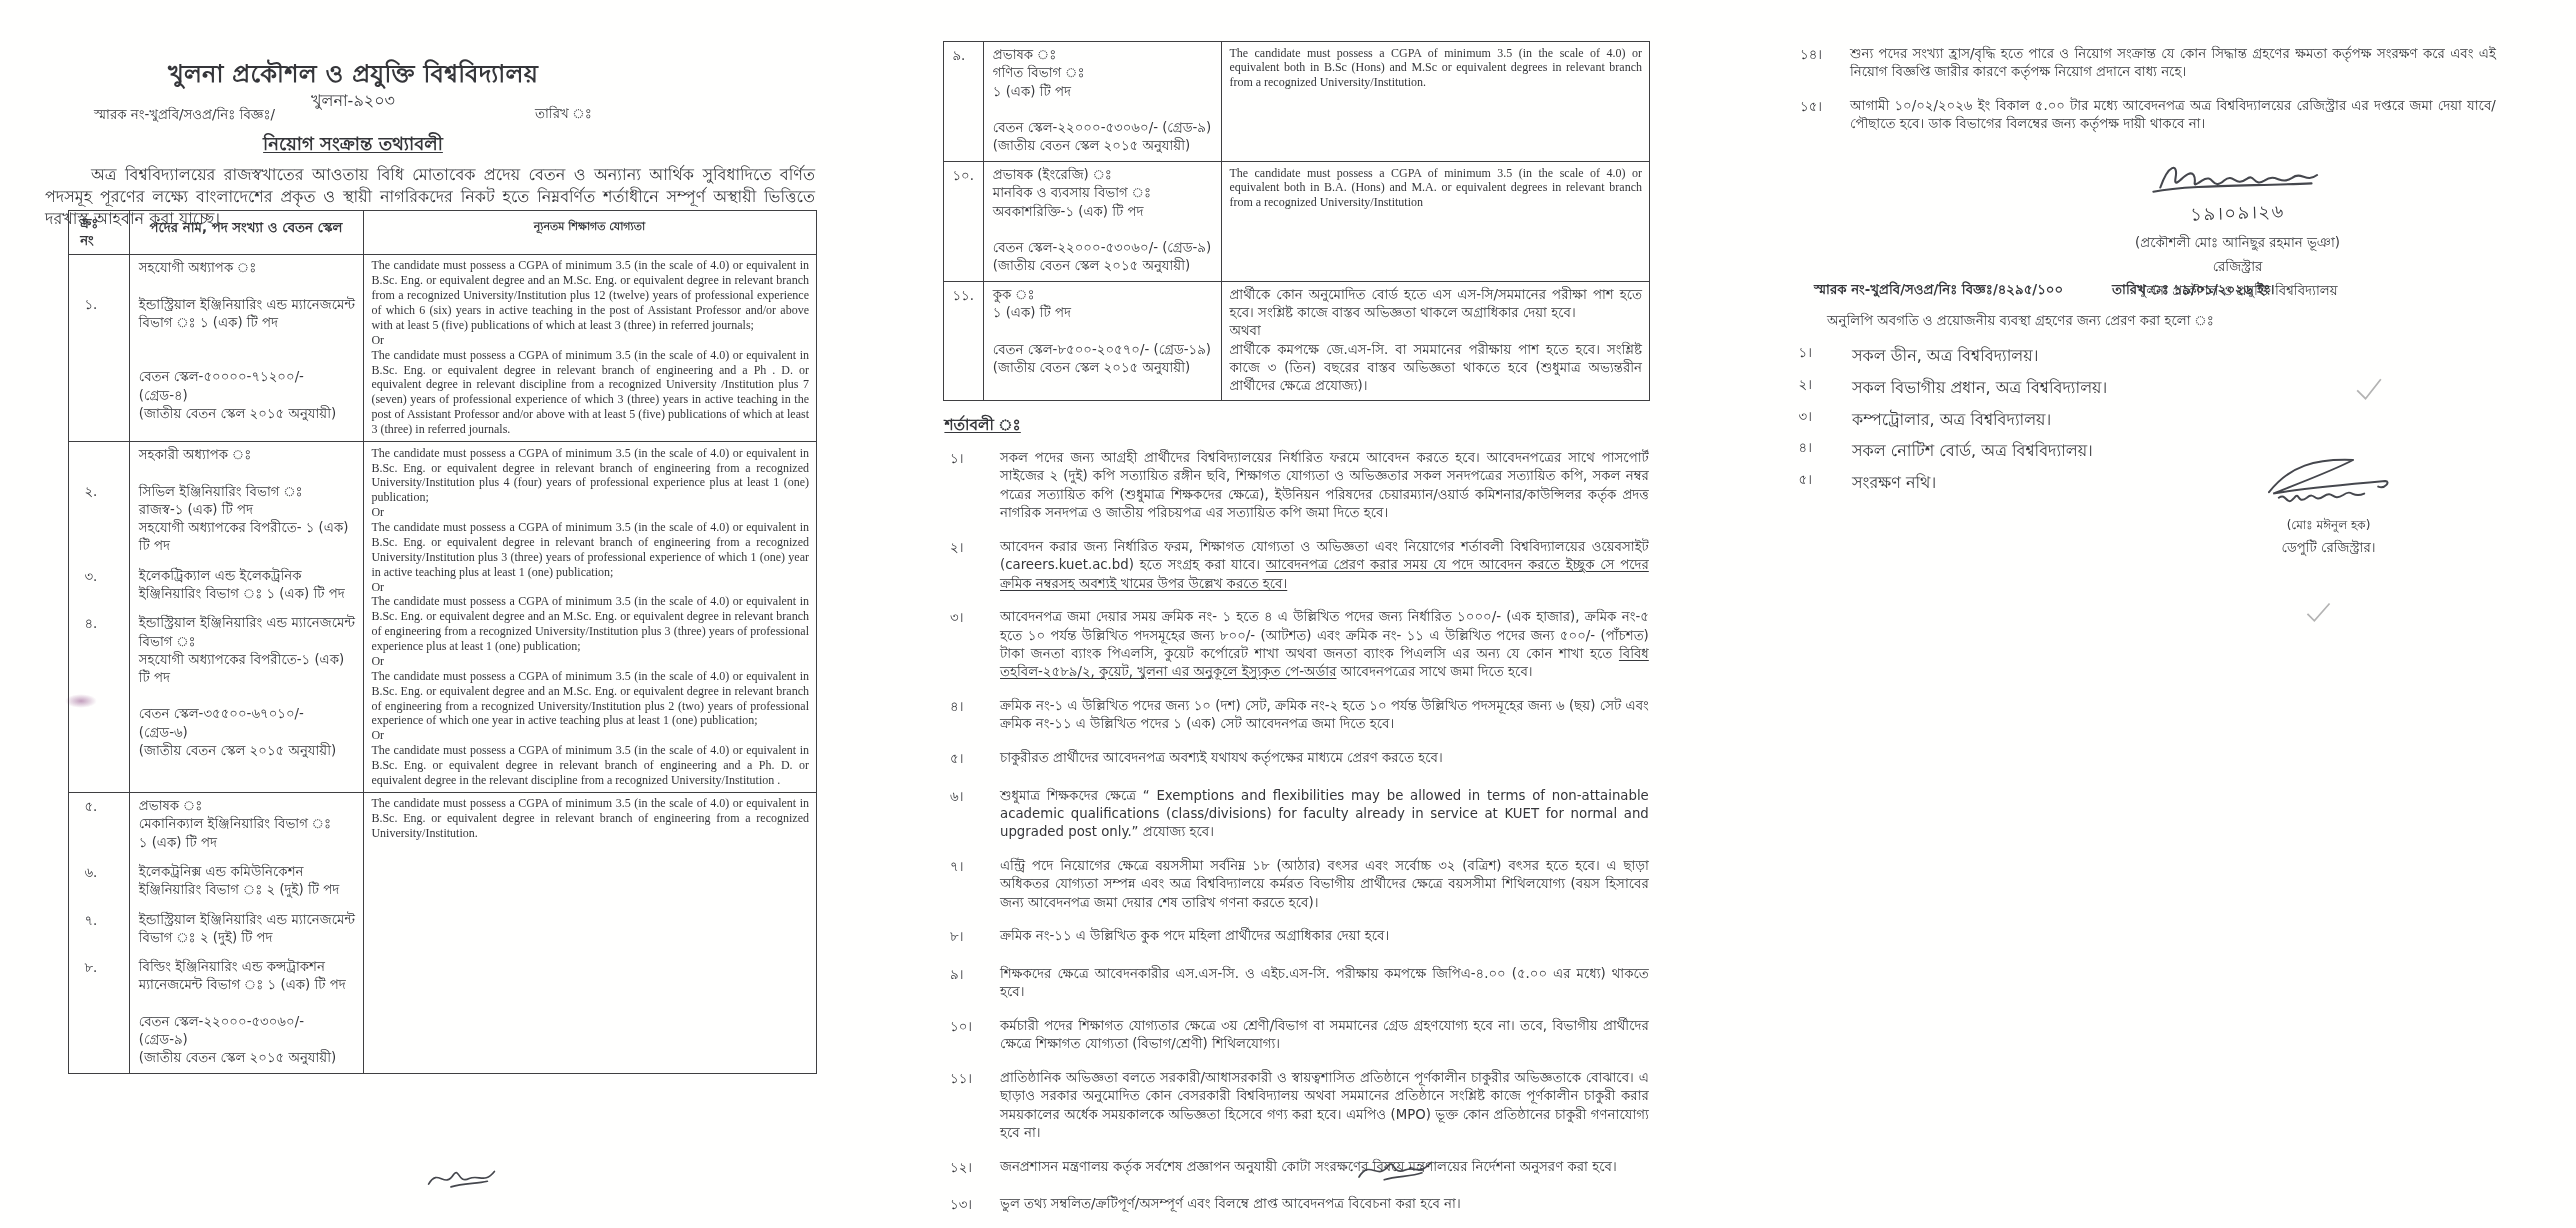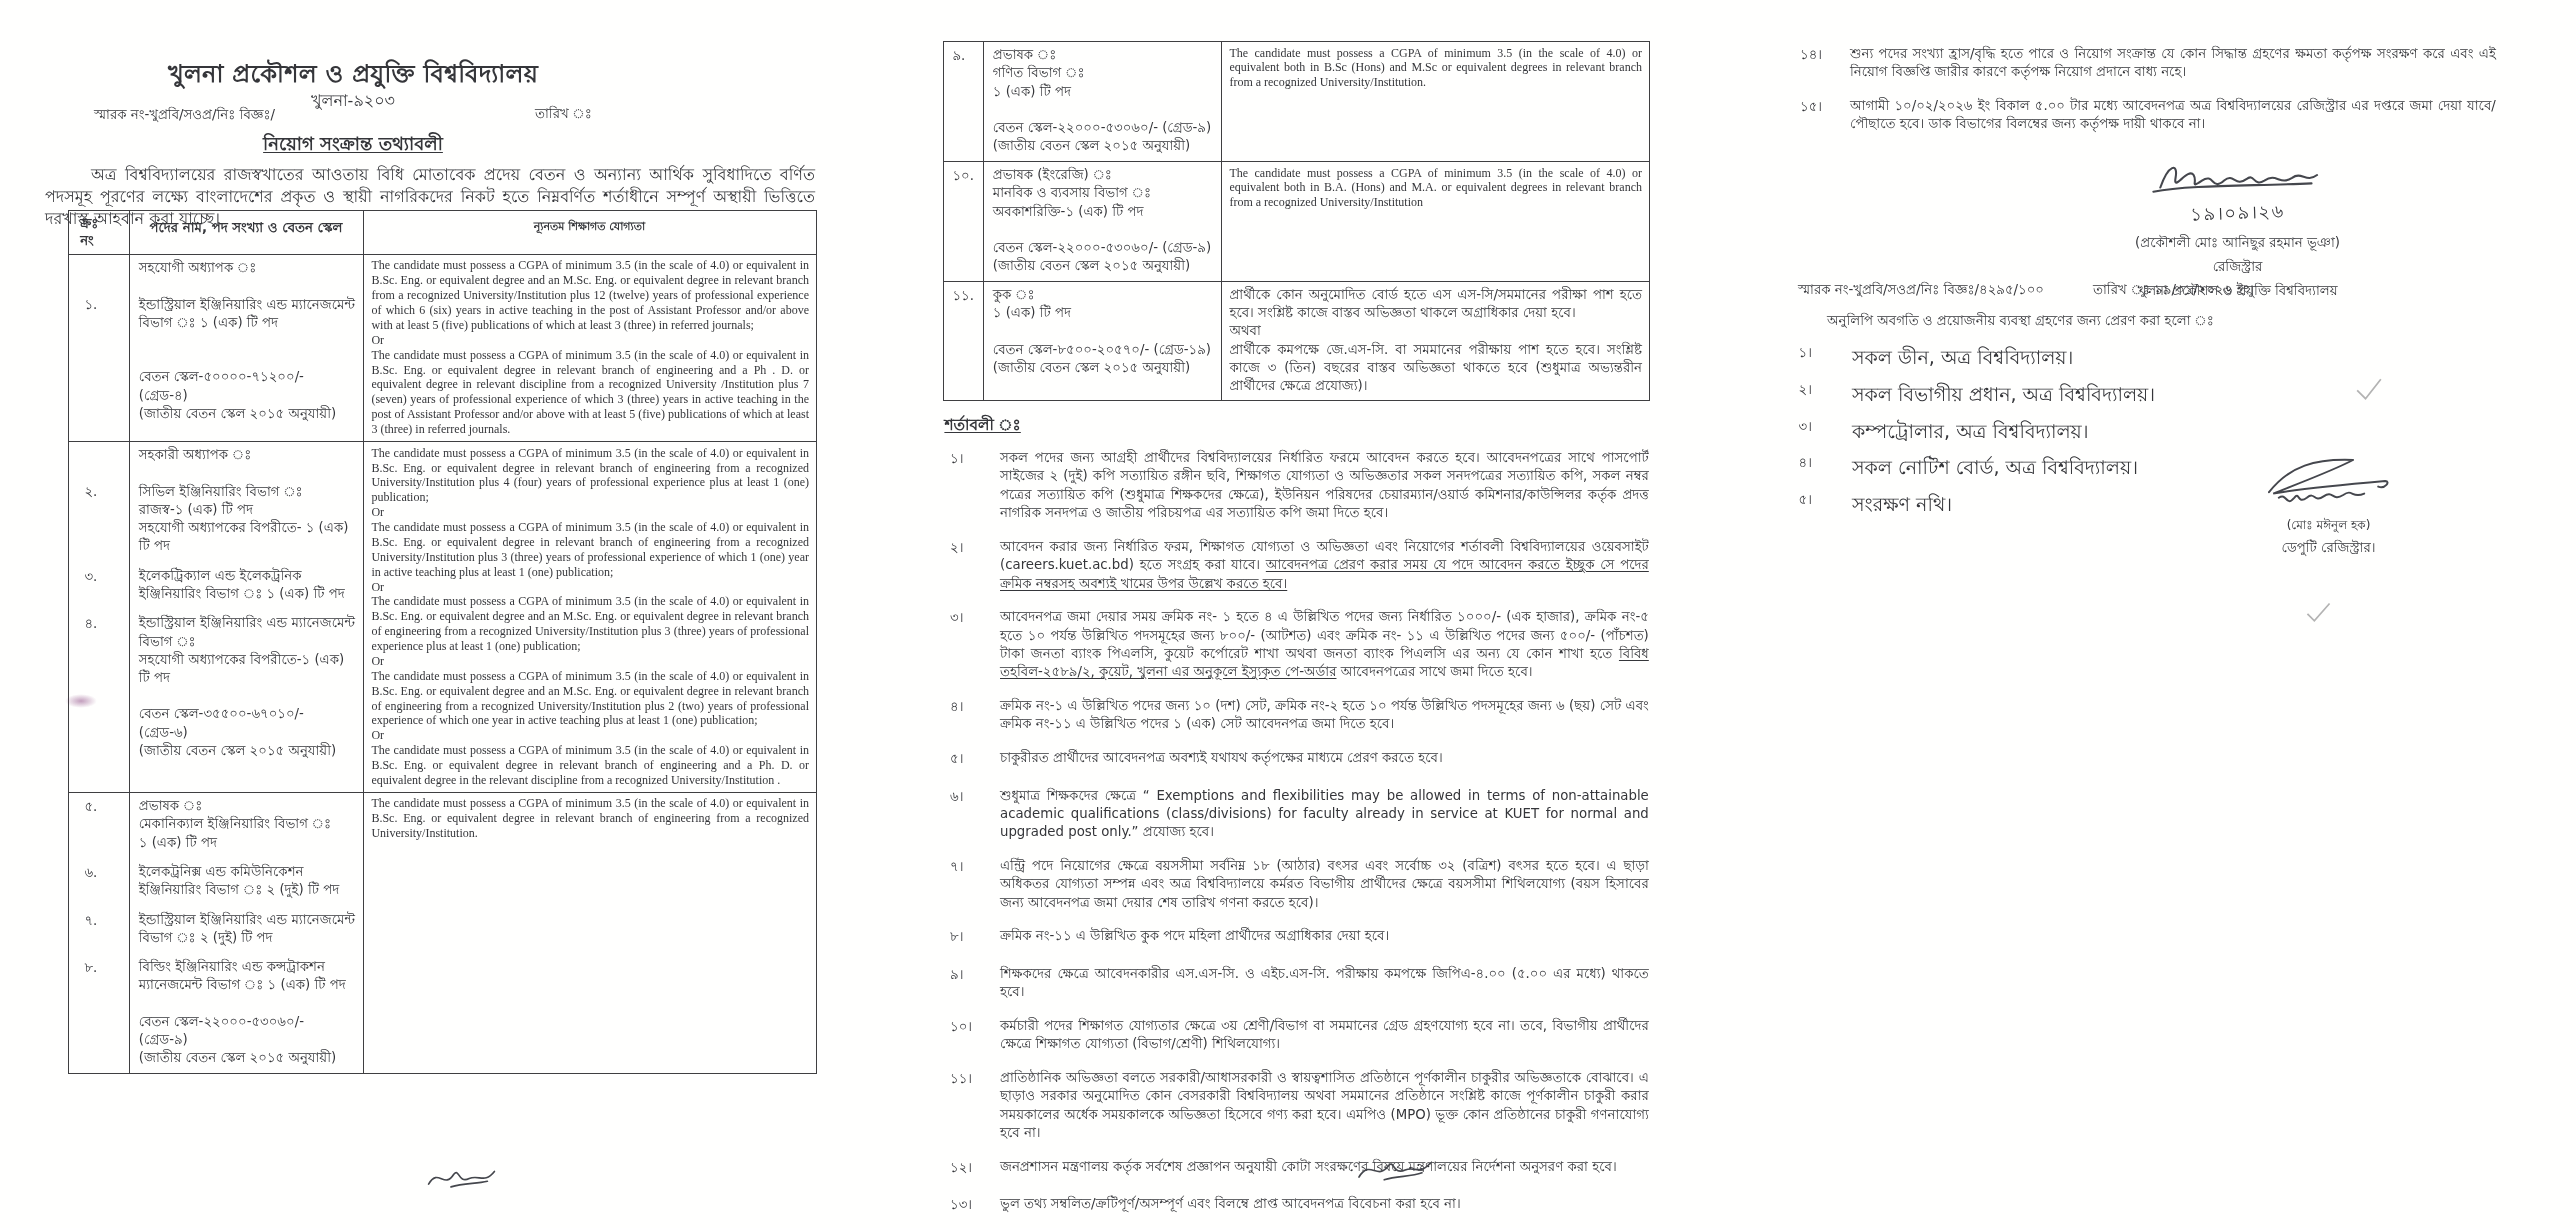--- a/index.html
+++ b/index.html
@@ -49,27 +49,27 @@
   .cond .n{width:57px;box-sizing:border-box;padding-left:7px;font-size:13.3px;flex:none;}
   .cond .t{flex:1;font-size:13.3px;line-height:1.38;text-align:justify;padding-right:4.2px;}
   
   .p3{left:1793px;top:0;width:742px;height:926px;}
   .p3 .flow{position:absolute;top:45px;left:0;width:707px;}
   .sigblock{position:absolute;top:157px;left:280px;width:329px;text-align:center;}
   .sigblock .sdate{font-size:18px;letter-spacing:1.4px;transform:rotate(-2deg);margin-top:-4.2px;}
   .sigblock .snm{font-size:13.3px;margin-top:2.8px;}
   .sigblock .srl{font-size:13.3px;margin-top:2.1px;}
   .sigblock .sun{font-size:13.3px;margin-top:2.1px;}
-  .memo2row{position:absolute;top:280px;left:5px;width:707px;display:flex;font-size:13.3px;}
+  .memo2row{position:absolute;top:280px;left:21px;width:707px;display:flex;font-size:13.3px;font-weight:bold;}
   .memo2row .d2{margin-left:49px;}
   .copies{position:absolute;top:311px;left:0;width:707px;}
   .copies .ch{margin-left:34px;font-size:13.3px;margin-bottom:9.8px;}
   .citem{display:flex;margin-bottom:4.9px;}
   .citem .n{width:59px;box-sizing:border-box;padding-left:5.6px;font-size:13.3px;flex:none;}
-  .citem .t{font-size:19px;}
+  .citem .t{font-size:16px;}
   .sig2{position:absolute;top:453px;left:420px;width:231px;text-align:center;}
   .sig2 .snm{font-size:12px;margin-top:-2.8px;}
   .sig2 .srl{font-size:13.3px;margin-top:1.4px;}
   .inksign{stroke:#45474d;fill:none;stroke-linecap:round;}
   .tick{stroke:#8a8a8a;fill:none;stroke-width:2.5;opacity:.65;}
   .smudge{position:absolute;left:19.6px;top:694px;width:32px;height:14px;border-radius:50%;
           background:radial-gradient(ellipse,rgba(120,40,110,.45),rgba(120,40,110,0) 70%);
           filter:blur(0.7px);}
 </style>
 </head>

